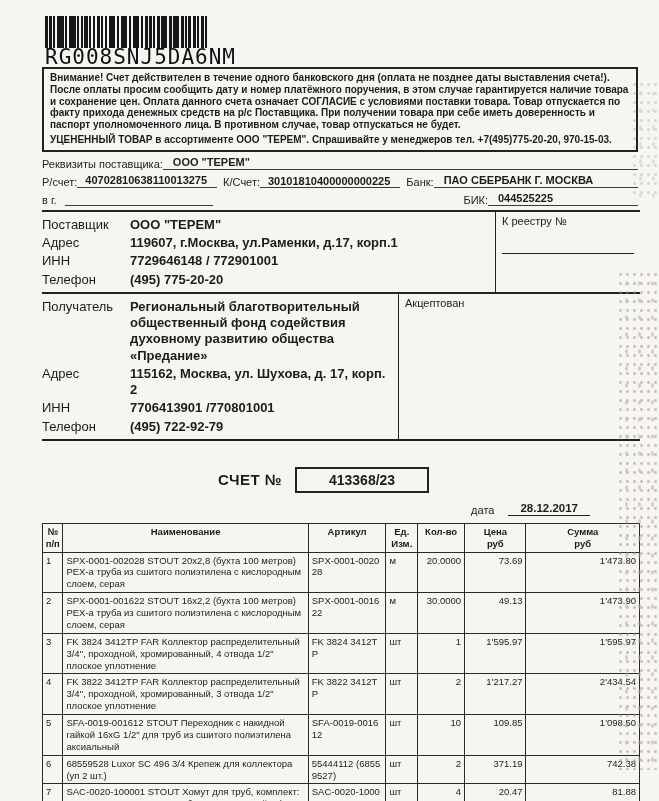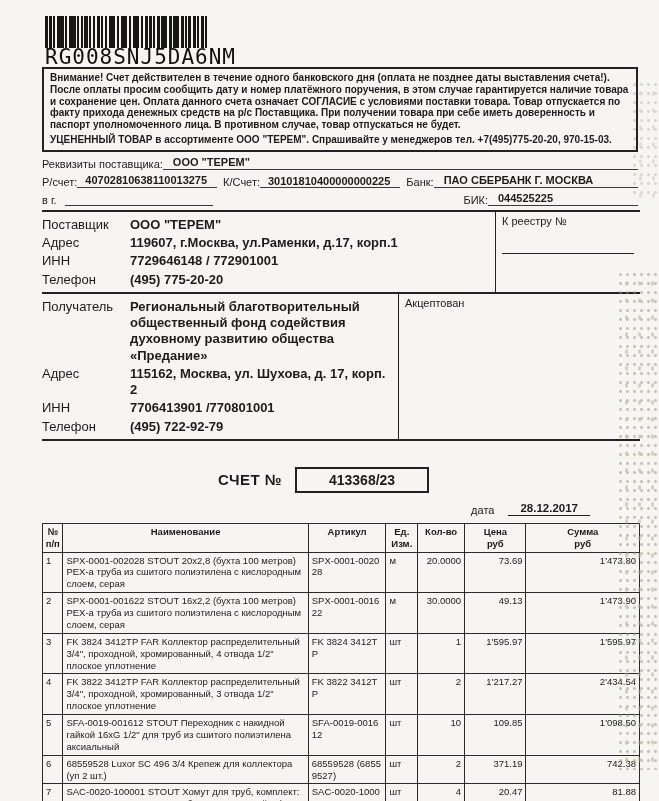--- a/index.html
+++ b/index.html
@@ -284,21 +284,21 @@
           <td class="c-sku">SFA-0019-001612</td>
           <td class="c-unit">шт</td>
           <td class="c-qty">10</td>
           <td class="c-price">109.85</td>
           <td class="c-sum">1'098.50</td>
         </tr>
 
         <tr>
           <td class="c-num">6</td>
           <td class="c-name">68559528 Luxor SC 496 3/4 Крепеж для коллектора (уп 2 шт.)</td>
-          <td class="c-sku">68559528 (68559527)</td>
+          <td class="c-sku">55444112 (68559527)</td>
           <td class="c-unit">шт</td>
           <td class="c-qty">2</td>
           <td class="c-price">371.19</td>
           <td class="c-sum">742.38</td>
         </tr>
 
         <tr>
           <td class="c-num">7</td>
           <td class="c-name">SAC-0020-100001 STOUT Хомут для труб, комплект: хомут+шпилька шуруп +дюбель пластиковый 1"(32-37)</td>
           <td class="c-sku">SAC-0020-100001</td>

